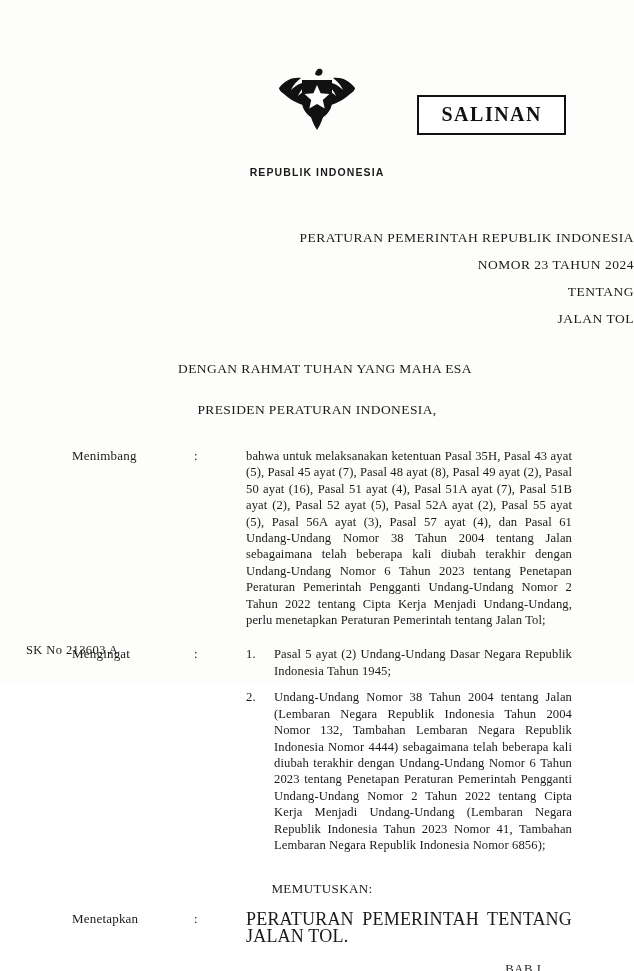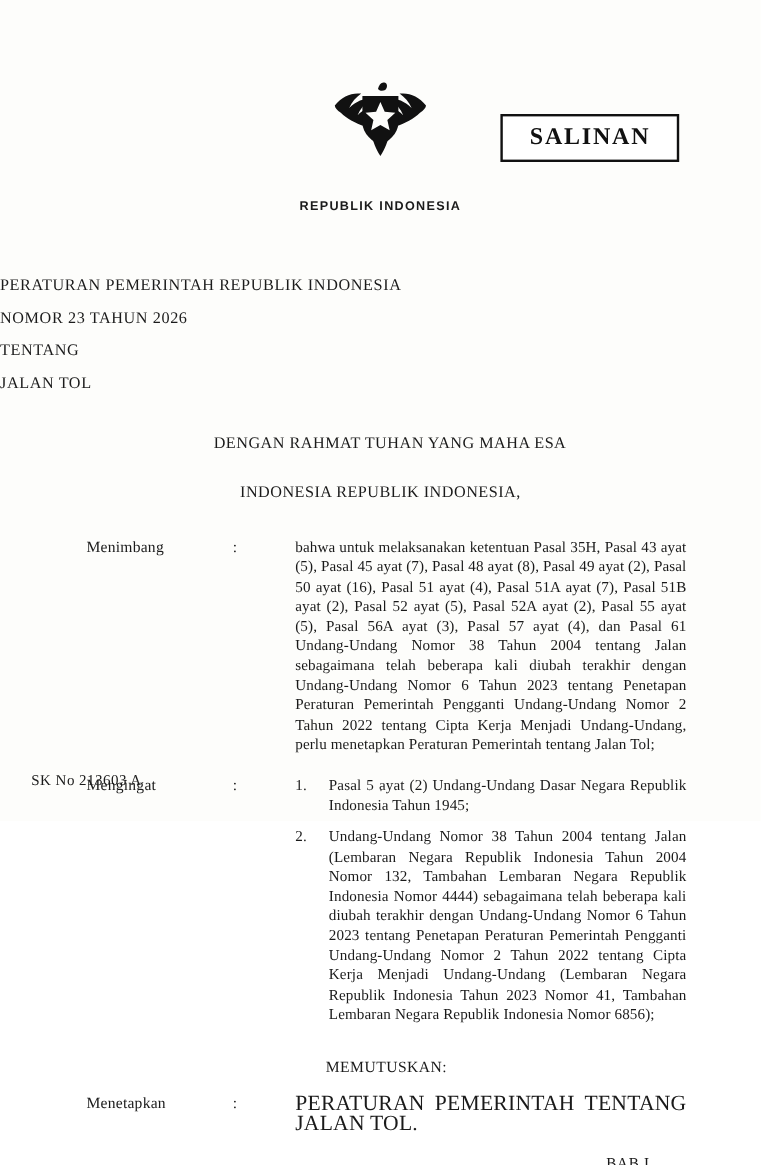--- a/index.html
+++ b/index.html
@@ -58,21 +58,21 @@
     text-align: center;
     font-family: "Liberation Sans", sans-serif;
     font-weight: bold;
     font-size: 10.5px;
     letter-spacing: 1.1px;
     line-height: 13px;
     color: #1b1b1b;
     margin-top: 16px;
   }
   .title-block {
-    text-align: left;
+    text-align: right;
     margin-top: 46px;
     line-height: 25px;
     font-size: 13.5px;
     letter-spacing: 0.5px;
     color: #1b1b1b;
   }
   .title-block div {
     margin-bottom: 2px;
   }
   .rahmat {
@@ -199,27 +199,27 @@
     </div>
     <div class="salinan-box">SALINAN</div>
   </div>
 
   <div class="presiden-line">
     <div>REPUBLIK INDONESIA</div>
   </div>
 
   <div class="title-block">
     <div>PERATURAN PEMERINTAH REPUBLIK INDONESIA</div>
-    <div>NOMOR 23 TAHUN 2026</div>
+    <div>NOMOR 23 TAHUN 2024</div>
     <div>TENTANG</div>
     <div>JALAN TOL</div>
   </div>
 
   <div class="rahmat">DENGAN RAHMAT TUHAN YANG MAHA ESA</div>
-  <div class="presiden-ri">INDONESIA REPUBLIK INDONESIA,</div>
+  <div class="presiden-ri">PRESIDEN PERATURAN INDONESIA,</div>
 
   <div class="clauses">
 
     <div class="row">
       <div class="label">Menimbang</div>
       <div class="colon">:</div>
       <div class="body">bahwa untuk melaksanakan ketentuan Pasal 35H, Pasal 43 ayat (5), Pasal 45 ayat (7), Pasal 48 ayat (8), Pasal 49 ayat (2), Pasal 50 ayat (16), Pasal 51 ayat (4), Pasal 51A ayat (7), Pasal 51B ayat (2), Pasal 52 ayat (5), Pasal 52A ayat (2), Pasal 55 ayat (5), Pasal 56A ayat (3), Pasal 57 ayat (4), dan Pasal 61 Undang-Undang Nomor 38 Tahun 2004 tentang Jalan sebagaimana telah beberapa kali diubah terakhir dengan Undang-Undang Nomor 6 Tahun 2023 tentang Penetapan Peraturan Pemerintah Pengganti Undang-Undang Nomor 2 Tahun 2022 tentang Cipta Kerja Menjadi Undang-Undang, perlu menetapkan Peraturan Pemerintah tentang Jalan Tol;</div>
     </div>
 
     <div class="row">

